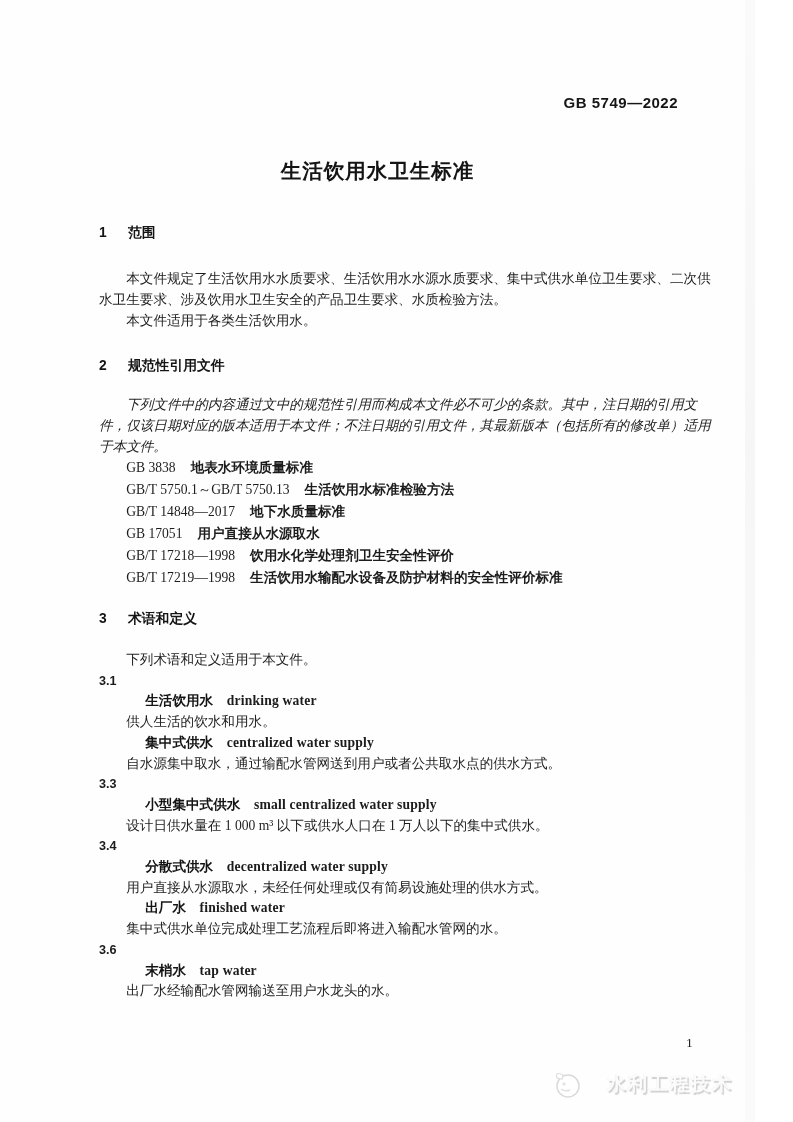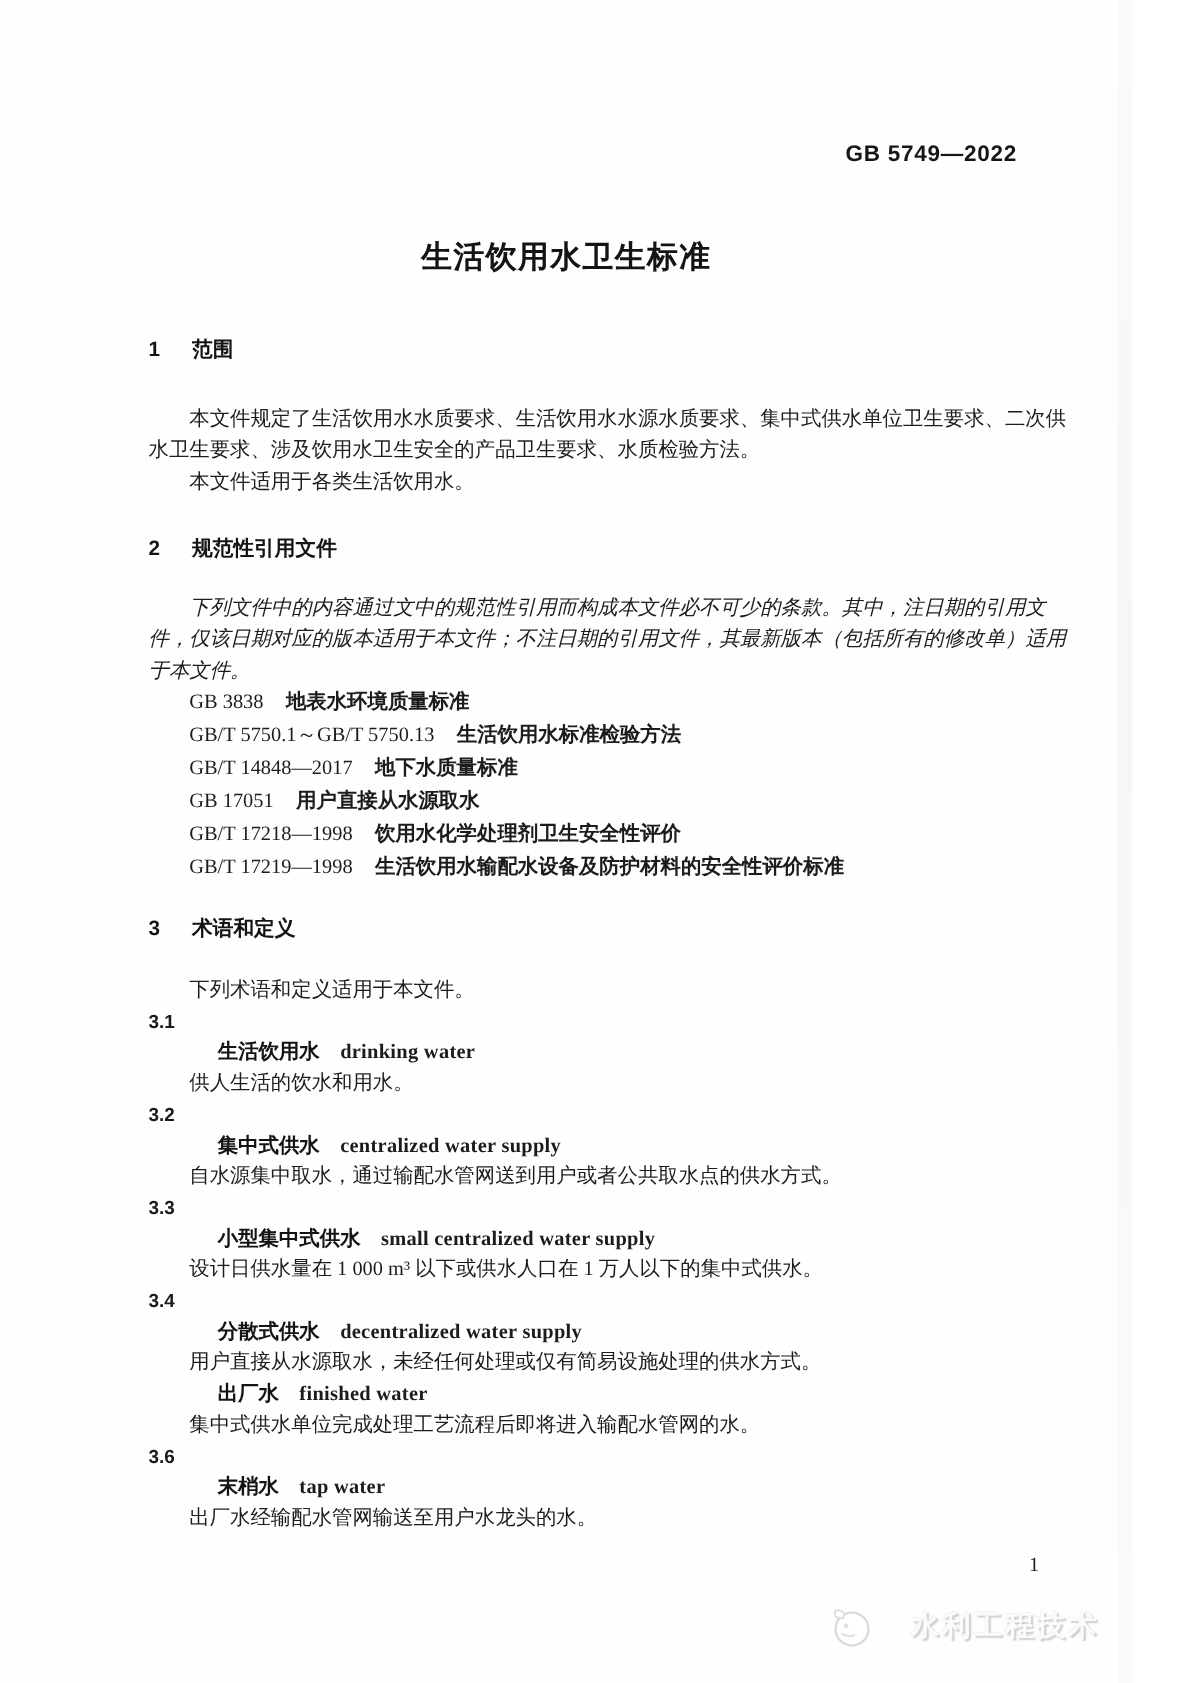--- a/index.html
+++ b/index.html
@@ -111,21 +111,20 @@
     <div class="terms">
       <p class="para">下列术语和定义适用于本文件。</p>
 
       <div>
         <div class="term-num">3.1</div>
         <div class="term-line"><span class="term-zh">生活饮用水</span><span class="term-en">drinking water</span></div>
         <div class="term-def">供人生活的饮水和用水。</div>
       </div>
 
       <div>
-        <div class="term-num">3.2</div>
         <div class="term-line"><span class="term-zh">集中式供水</span><span class="term-en">centralized water supply</span></div>
         <div class="term-def">自水源集中取水，通过输配水管网送到用户或者公共取水点的供水方式。</div>
       </div>
 
       <div>
         <div class="term-num">3.3</div>
         <div class="term-line"><span class="term-zh">小型集中式供水</span><span class="term-en">small centralized water supply</span></div>
         <div class="term-def">设计日供水量在 1 000 m³ 以下或供水人口在 1 万人以下的集中式供水。</div>
       </div>
 

